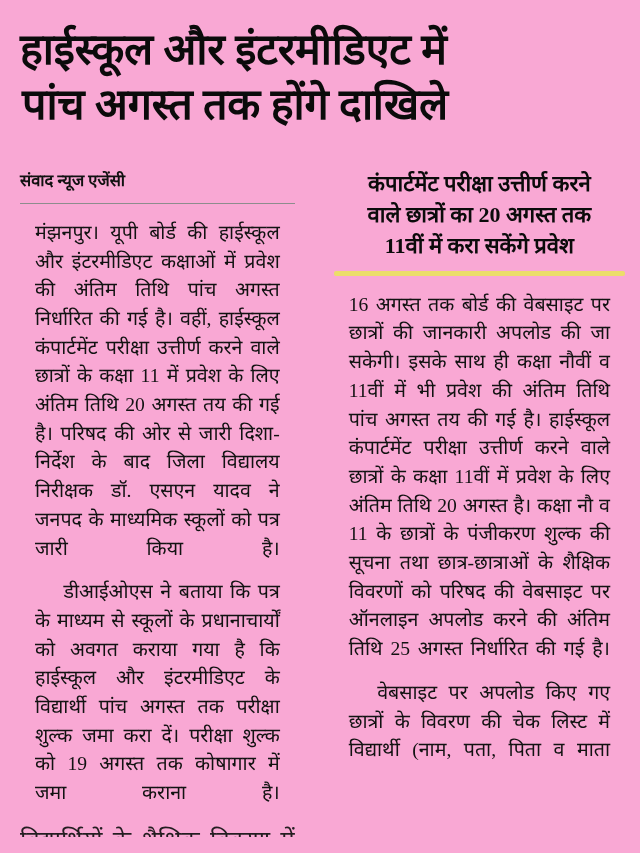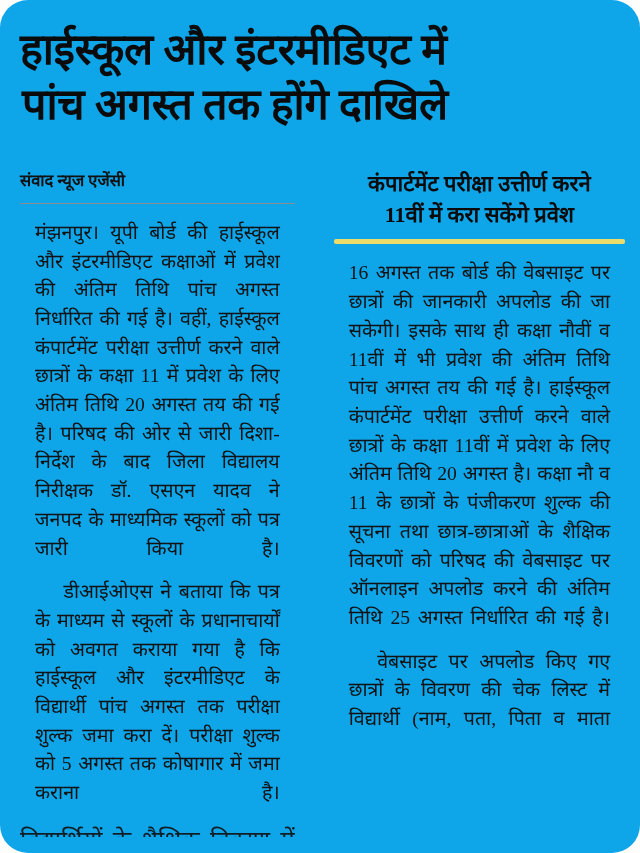--- a/index.html
+++ b/index.html
@@ -13,22 +13,21 @@
     overflow: hidden;
     font-family: "Liberation Serif", "DejaVu Serif", serif;
     background: #fdfdfc;
     position: relative;
   }
   .page {
     position: relative;
     width: 640px;
     height: 853px;
     overflow: hidden;
-    background: #0ea5e9;
-    border-radius: 28px;
+    background: #f9a8d4;
   }
 
   
   .headline {
     margin: 0;
     padding: 22px 16px 0 20px;
     font-family: "Liberation Serif", "DejaVu Serif", serif;
     font-weight: 700;
     font-size: 43px;
     line-height: 1.28;
@@ -157,28 +156,29 @@
   </h1>
 
   <div class="cols">
 
     <div class="col col-left">
       <div class="byline">संवाद न्यूज एजेंसी</div>
       <div class="byline-rule"></div>
 
       <div class="body-text">
         <p class="p-first stretch">मंझनपुर। यूपी बोर्ड की हाईस्कूल और इंटरमीडिएट कक्षाओं में प्रवेश की अंतिम तिथि पांच अगस्त निर्धारित की गई है। वहीं, हाईस्कूल कंपार्टमेंट परीक्षा उत्तीर्ण करने वाले छात्रों के कक्षा 11 में प्रवेश के लिए अंतिम तिथि 20 अगस्त तय की गई है। परिषद की ओर से जारी दिशा-निर्देश के बाद जिला विद्यालय निरीक्षक डॉ. एसएन यादव ने जनपद के माध्यमिक स्कूलों को पत्र जारी किया है।</p>
-        <p class="stretch">डीआईओएस ने बताया कि पत्र के माध्यम से स्कूलों के प्रधानाचार्यों को अवगत कराया गया है कि हाईस्कूल और इंटरमीडिएट के विद्यार्थी पांच अगस्त तक परीक्षा शुल्क जमा करा दें। परीक्षा शुल्क को 5 अगस्त तक कोषागार में जमा कराना है।</p>
+        <p class="stretch">डीआईओएस ने बताया कि पत्र के माध्यम से स्कूलों के प्रधानाचार्यों को अवगत कराया गया है कि हाईस्कूल और इंटरमीडिएट के विद्यार्थी पांच अगस्त तक परीक्षा शुल्क जमा करा दें। परीक्षा शुल्क को 19 अगस्त तक कोषागार में जमा कराना है।</p>
         <div class="clipped-line">विद्यार्थियों के शैक्षिक विवरण में</div>
       </div>
     </div>
 
     <div class="col col-right">
       <div class="subhead">
         <span class="subhead-line">कंपार्टमेंट परीक्षा उत्तीर्ण करने</span>
+        <span class="subhead-line">वाले छात्रों का 20 अगस्त तक</span>
         <span class="subhead-line">11वीं में करा सकेंगे प्रवेश</span>
       </div>
       <div class="subhead-rule"></div>
 
       <div class="body-text">
         <p class="p-first stretch">16 अगस्त तक बोर्ड की वेबसाइट पर छात्रों की जानकारी अपलोड की जा सकेगी। इसके साथ ही कक्षा नौवीं व 11वीं में भी प्रवेश की अंतिम तिथि पांच अगस्त तय की गई है। हाईस्कूल कंपार्टमेंट परीक्षा उत्तीर्ण करने वाले छात्रों के कक्षा 11वीं में प्रवेश के लिए अंतिम तिथि 20 अगस्त है। कक्षा नौ व 11 के छात्रों के पंजीकरण शुल्क की सूचना तथा छात्र-छात्राओं के शैक्षिक विवरणों को परिषद की वेबसाइट पर ऑनलाइन अपलोड करने की अंतिम तिथि 25 अगस्त निर्धारित की गई है।</p>
         <p class="stretch">वेबसाइट पर अपलोड किए गए छात्रों के विवरण की चेक लिस्ट में विद्यार्थी (नाम, पता, पिता व माता</p>
       </div>
     </div>
 

